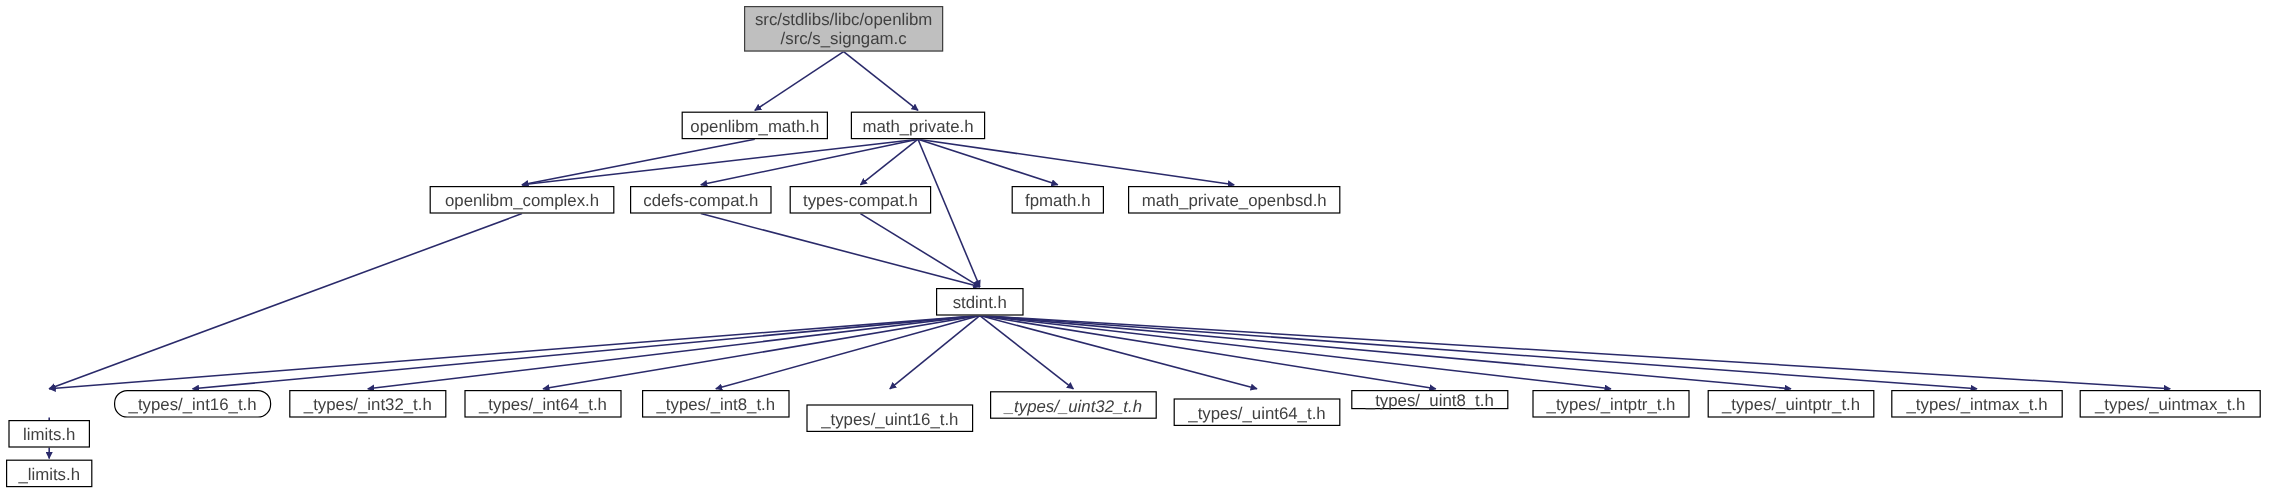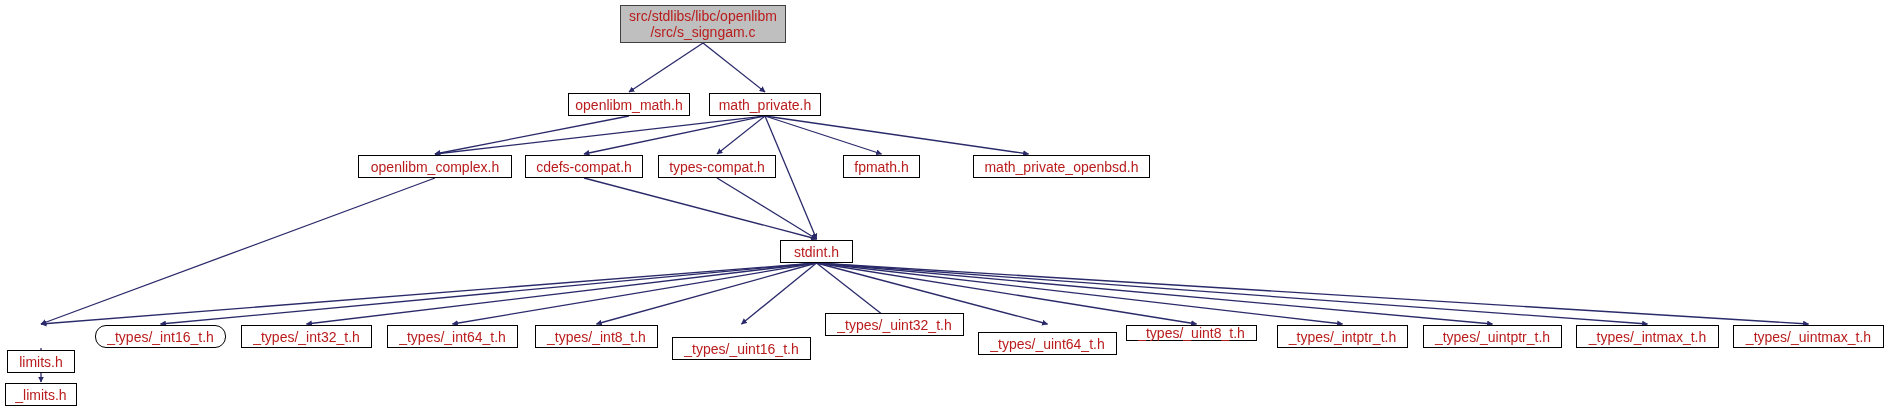--- a/index.html
+++ b/index.html
@@ -21,21 +21,21 @@
     top: 0;
     width: 1891px;
     height: 416px;
     pointer-events: none;
   }
   .node {
     position: absolute;
     box-sizing: border-box;
     border: 1px solid #000000;
     background: #ffffff;
-    color: #b91c1c;
+    color: #404040;
     font-size: 14px;
     line-height: 16px;
     text-align: center;
     white-space: pre;
     display: flex;
     align-items: center;
     justify-content: center;
     z-index: 5;
   }
   .node.root {
@@ -87,29 +87,29 @@
     </svg>
   <div id="node-layer">
       <div class="node root" style="left: 620px; top: 5px; width: 166px; height: 38px;"><span class="node-label">src/stdlibs/libc/openlibm
 /src/s_signgam.c</span></div>
       <div class="node" style="left: 568px; top: 93px; width: 122px; height: 23px;"><span class="node-label">openlibm_math.h</span></div>
       <div class="node" style="left: 709px; top: 93px; width: 112px; height: 23px;"><span class="node-label">math_private.h</span></div>
       <div class="node" style="left: 358px; top: 155px; width: 154px; height: 23px;"><span class="node-label">openlibm_complex.h</span></div>
       <div class="node" style="left: 525px; top: 155px; width: 118px; height: 23px;"><span class="node-label">cdefs-compat.h</span></div>
       <div class="node" style="left: 658px; top: 155px; width: 118px; height: 23px;"><span class="node-label">types-compat.h</span></div>
       <div class="node" style="left: 843px; top: 155px; width: 77px; height: 23px;"><span class="node-label">fpmath.h</span></div>
-      <div class="node" style="left: 940px; top: 155px; width: 177px; height: 23px; margin-left: 33px;"><span class="node-label">math_private_openbsd.h</span></div>
+      <div class="node" style="left: 940px; top: 155px; width: 177px; height: 23px;"><span class="node-label">math_private_openbsd.h</span></div>
       <div class="node" style="left: 780px; top: 240px; width: 73px; height: 23px;"><span class="node-label">stdint.h</span></div>
       <div class="node" style="left: 7px; top: 325px; width: 68px; height: 23px; margin-top: 25px;"><span class="node-label">limits.h</span></div>
       <div class="node" style="left: 95px; top: 325px; width: 131px; height: 23px; border-radius: 11px;"><span class="node-label">_types/_int16_t.h</span></div>
       <div class="node" style="left: 241px; top: 325px; width: 131px; height: 23px;"><span class="node-label">_types/_int32_t.h</span></div>
       <div class="node" style="left: 387px; top: 325px; width: 131px; height: 23px;"><span class="node-label">_types/_int64_t.h</span></div>
       <div class="node" style="left: 535px; top: 325px; width: 123px; height: 23px;"><span class="node-label">_types/_int8_t.h</span></div>
       <div class="node" style="left: 672px; top: 337px; width: 139px; height: 23px;"><span class="node-label">_types/_uint16_t.h</span></div>
-      <div class="node" style="left: 825px; top: 313px; width: 139px; height: 23px;"><span class="node-label">_types/_uint32_t.h</span></div>
+      <div class="node" style="left: 825px; top: 326px; width: 139px; height: 23px; font-style: italic;"><span class="node-label">_types/_uint32_t.h</span></div>
       <div class="node" style="left: 978px; top: 332px; width: 139px; height: 23px; justify-content: flex-end;"><span class="node-label">_types/_uint64_t.h</span></div>
       <div class="node" style="left: 1126px; top: 325px; width: 131px; height: 16px;"><span class="node-label">_types/_uint8_t.h</span></div>
       <div class="node" style="left: 1277px; top: 325px; width: 131px; height: 23px;"><span class="node-label">_types/_intptr_t.h</span></div>
       <div class="node" style="left: 1423px; top: 325px; width: 139px; height: 23px;"><span class="node-label">_types/_uintptr_t.h</span></div>
       <div class="node" style="left: 1576px; top: 325px; width: 143px; height: 23px;"><span class="node-label">_types/_intmax_t.h</span></div>
       <div class="node" style="left: 1733px; top: 325px; width: 151px; height: 23px;"><span class="node-label">_types/_uintmax_t.h</span></div>
       <div class="node" style="left: 5px; top: 383px; width: 72px; height: 23px;"><span class="node-label">_limits.h</span></div>
     </div>
 </div>
 

